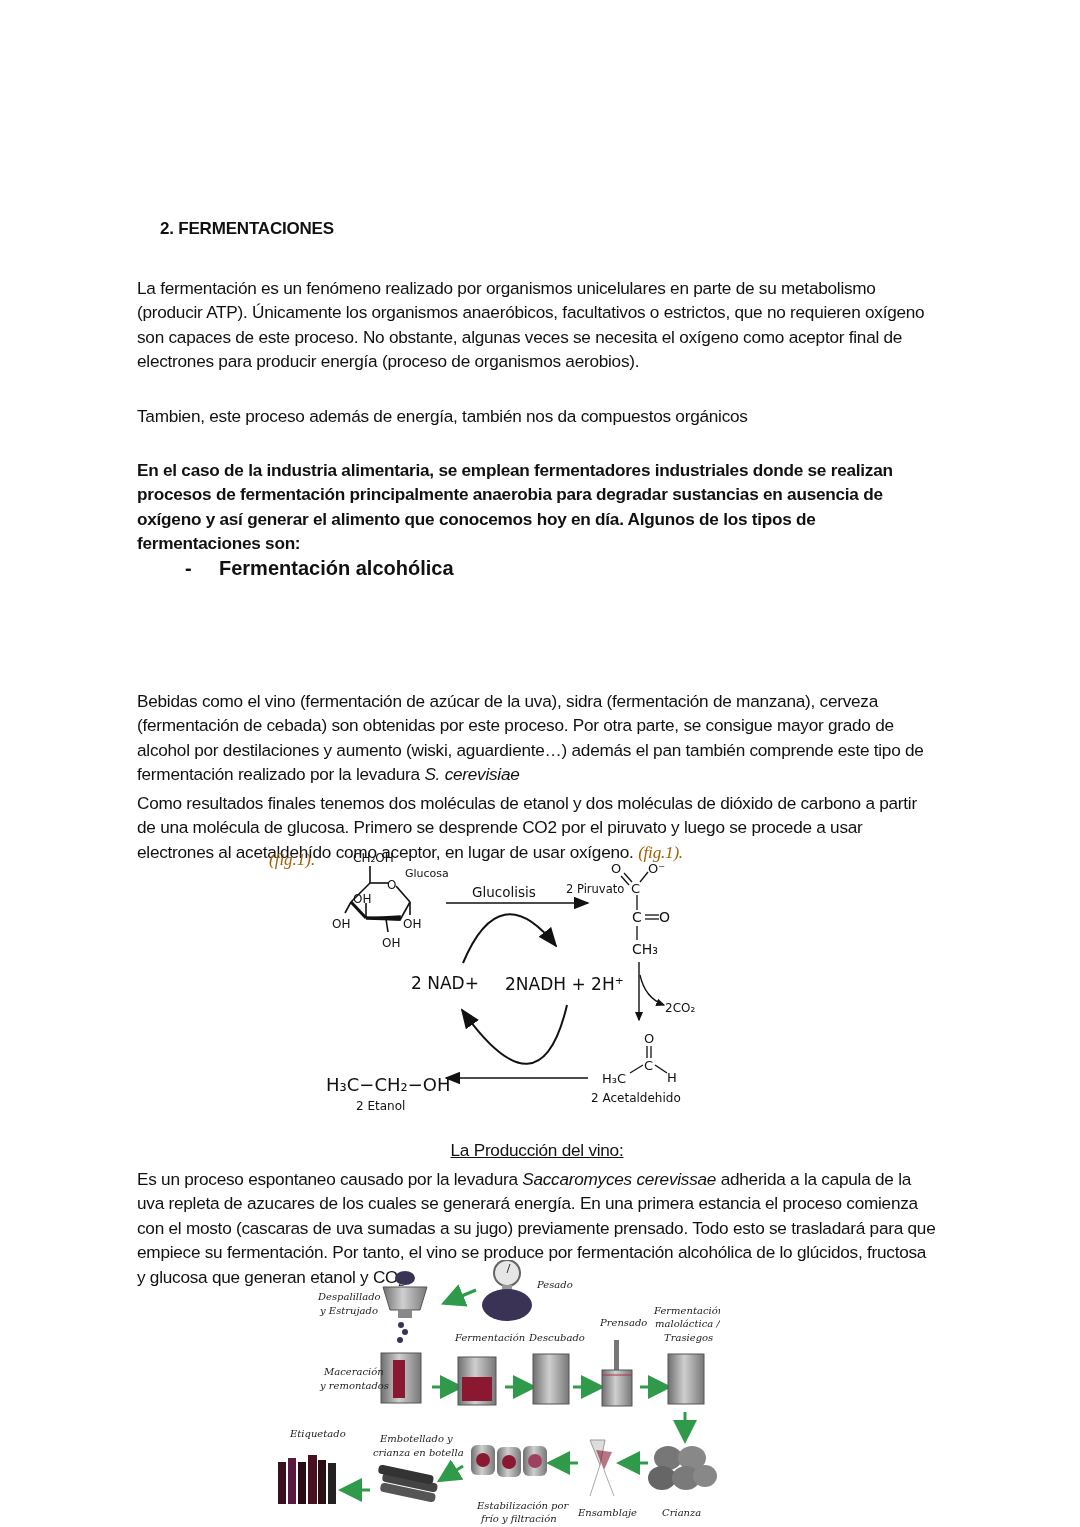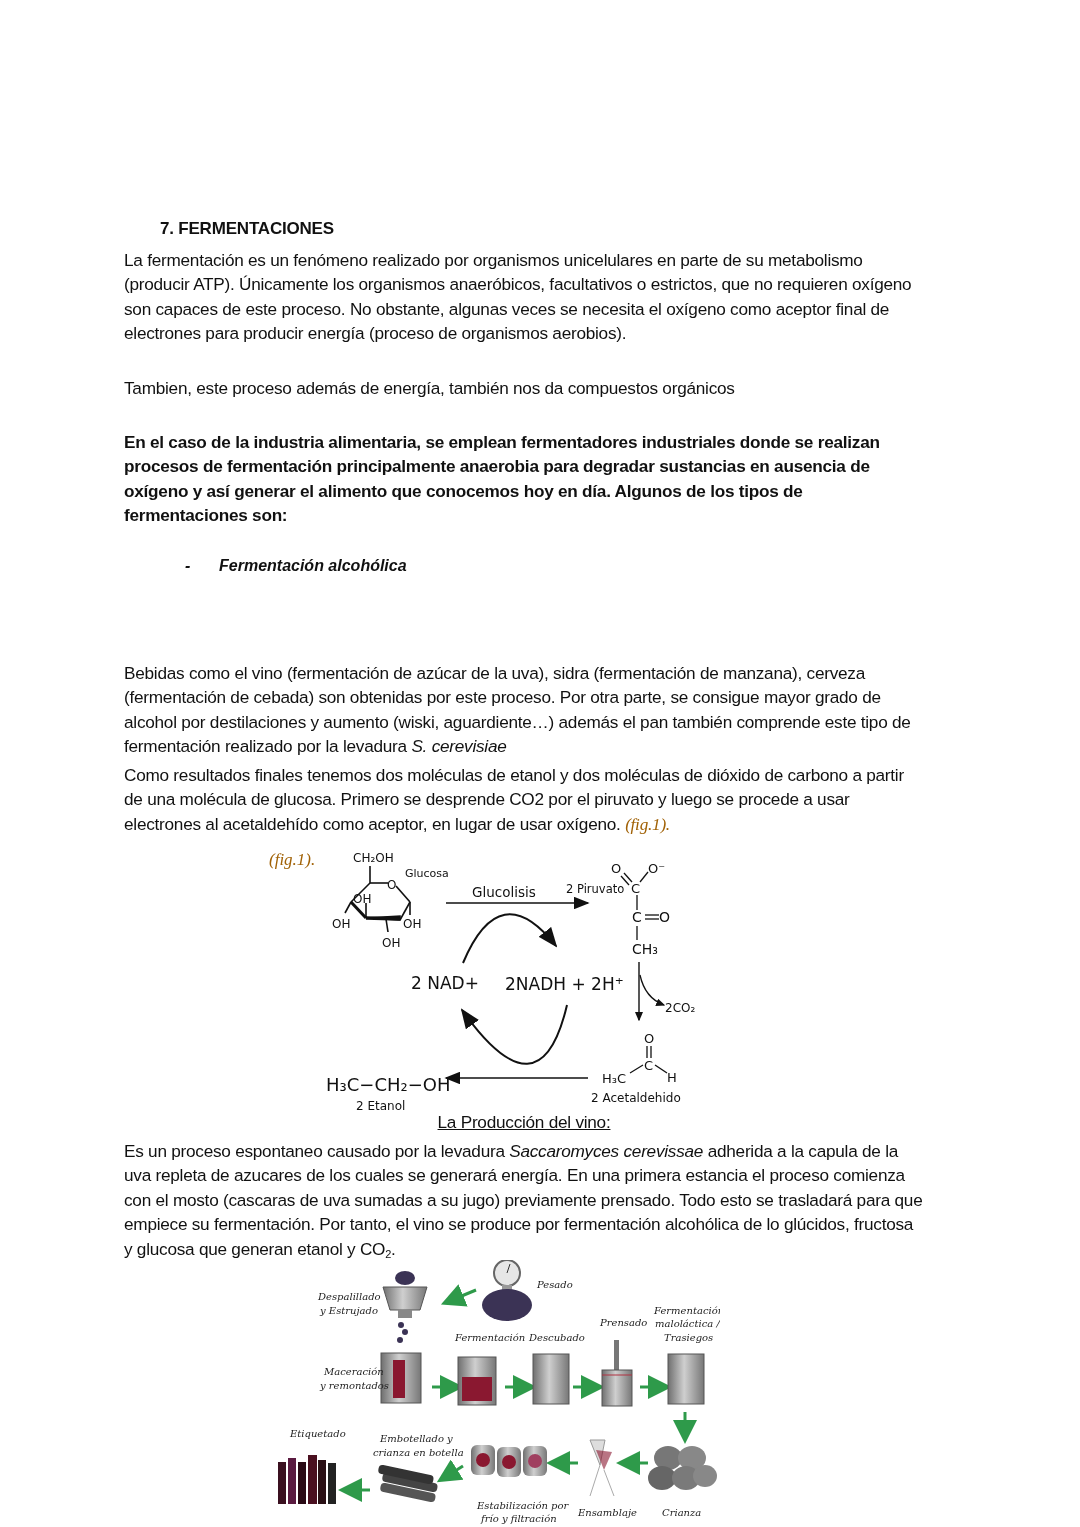--- a/index.html
+++ b/index.html
@@ -1,37 +1,37 @@
 <!DOCTYPE html>
 <html><head>
 <meta charset="utf-8">
 <style>
   html, body { margin: 0; padding: 0; background: #ffffff; }
   body { width: 1080px; height: 1527px; position: relative; overflow: hidden;
          font-family: "Liberation Sans", sans-serif; color: #111; }
   .page { position: absolute; left: 0; top: 0; width: 1080px; height: 1527px; }
-  .txt { position: absolute; left: 124px; width: 800px; font-size: 17.2px; line-height: 24.4px;
-         font-family: "Liberation Sans Narrow", "Liberation Sans", sans-serif; letter-spacing: -0.25px; }
+  .txt { position: absolute; left: 137px; width: 800px; font-size: 17.2px; line-height: 24.4px;
+         font-family: "Liberation Sans Narrow", "Liberation Sans", sans-serif; letter-spacing: -0.25px; margin-top: 28px; }
   .h1 { position: absolute; left: 160px; top: 219px; font-size: 17px; font-weight: bold; letter-spacing: -0.2px; }
-  .bullet { position: absolute; left: 185px; top: 557px; font-size: 16px; font-weight: bold; font-style: italic; }
+  .bullet { position: absolute; left: 185px; top: 557px; font-size: 20px; font-weight: bold; }
   .bullet .dash { display: inline-block; width: 34px; }
   .i { font-style: italic; }
   .figref { font-family: "Liberation Serif", serif; font-style: italic; color: #a16207; }
   .u { text-decoration: underline; text-align: center; }
   sub { font-size: 11px; vertical-align: -3px; line-height: 0; }
   .fig1-ref { position: absolute; left: 269px; top: 850px; font-size: 17px; }
   svg text { font-family: "DejaVu Sans", sans-serif; fill: #111; }
   .hand { font-family: "DejaVu Serif", serif; font-style: italic; font-size: 10px; fill: #222; }
 </style>
 </head>
 <body>
 
 <div class="page">
 
-  <div class="h1">7. FERMENTACIONES</div>
+  <div class="h1">2. FERMENTACIONES</div>
 
   <div class="txt" style="top:248px;">La fermentación es un fenómeno realizado por organismos unicelulares en parte de su metabolismo (producir ATP). Únicamente los organismos anaeróbicos, facultativos o estrictos, que no requieren oxígeno son capaces de este proceso. No obstante, algunas veces se necesita el oxígeno como aceptor final de electrones para producir energía (proceso de organismos aerobios).</div>
   <div class="txt" style="top:376px;">Tambien, este proceso además de energía, también nos da compuestos orgánicos</div>
   <div class="txt" style="top:430px;font-weight:bold;">En el caso de la industria alimentaria, se emplean fermentadores industriales donde se realizan procesos de fermentación principalmente anaerobia para degradar sustancias en ausencia de oxígeno y así generar el alimento que conocemos hoy en día. Algunos de los tipos de fermentaciones son:</div>
 
   <div class="bullet">
     <span class="dash">-</span><span>Fermentación alcohólica</span>
   </div>
 
 

